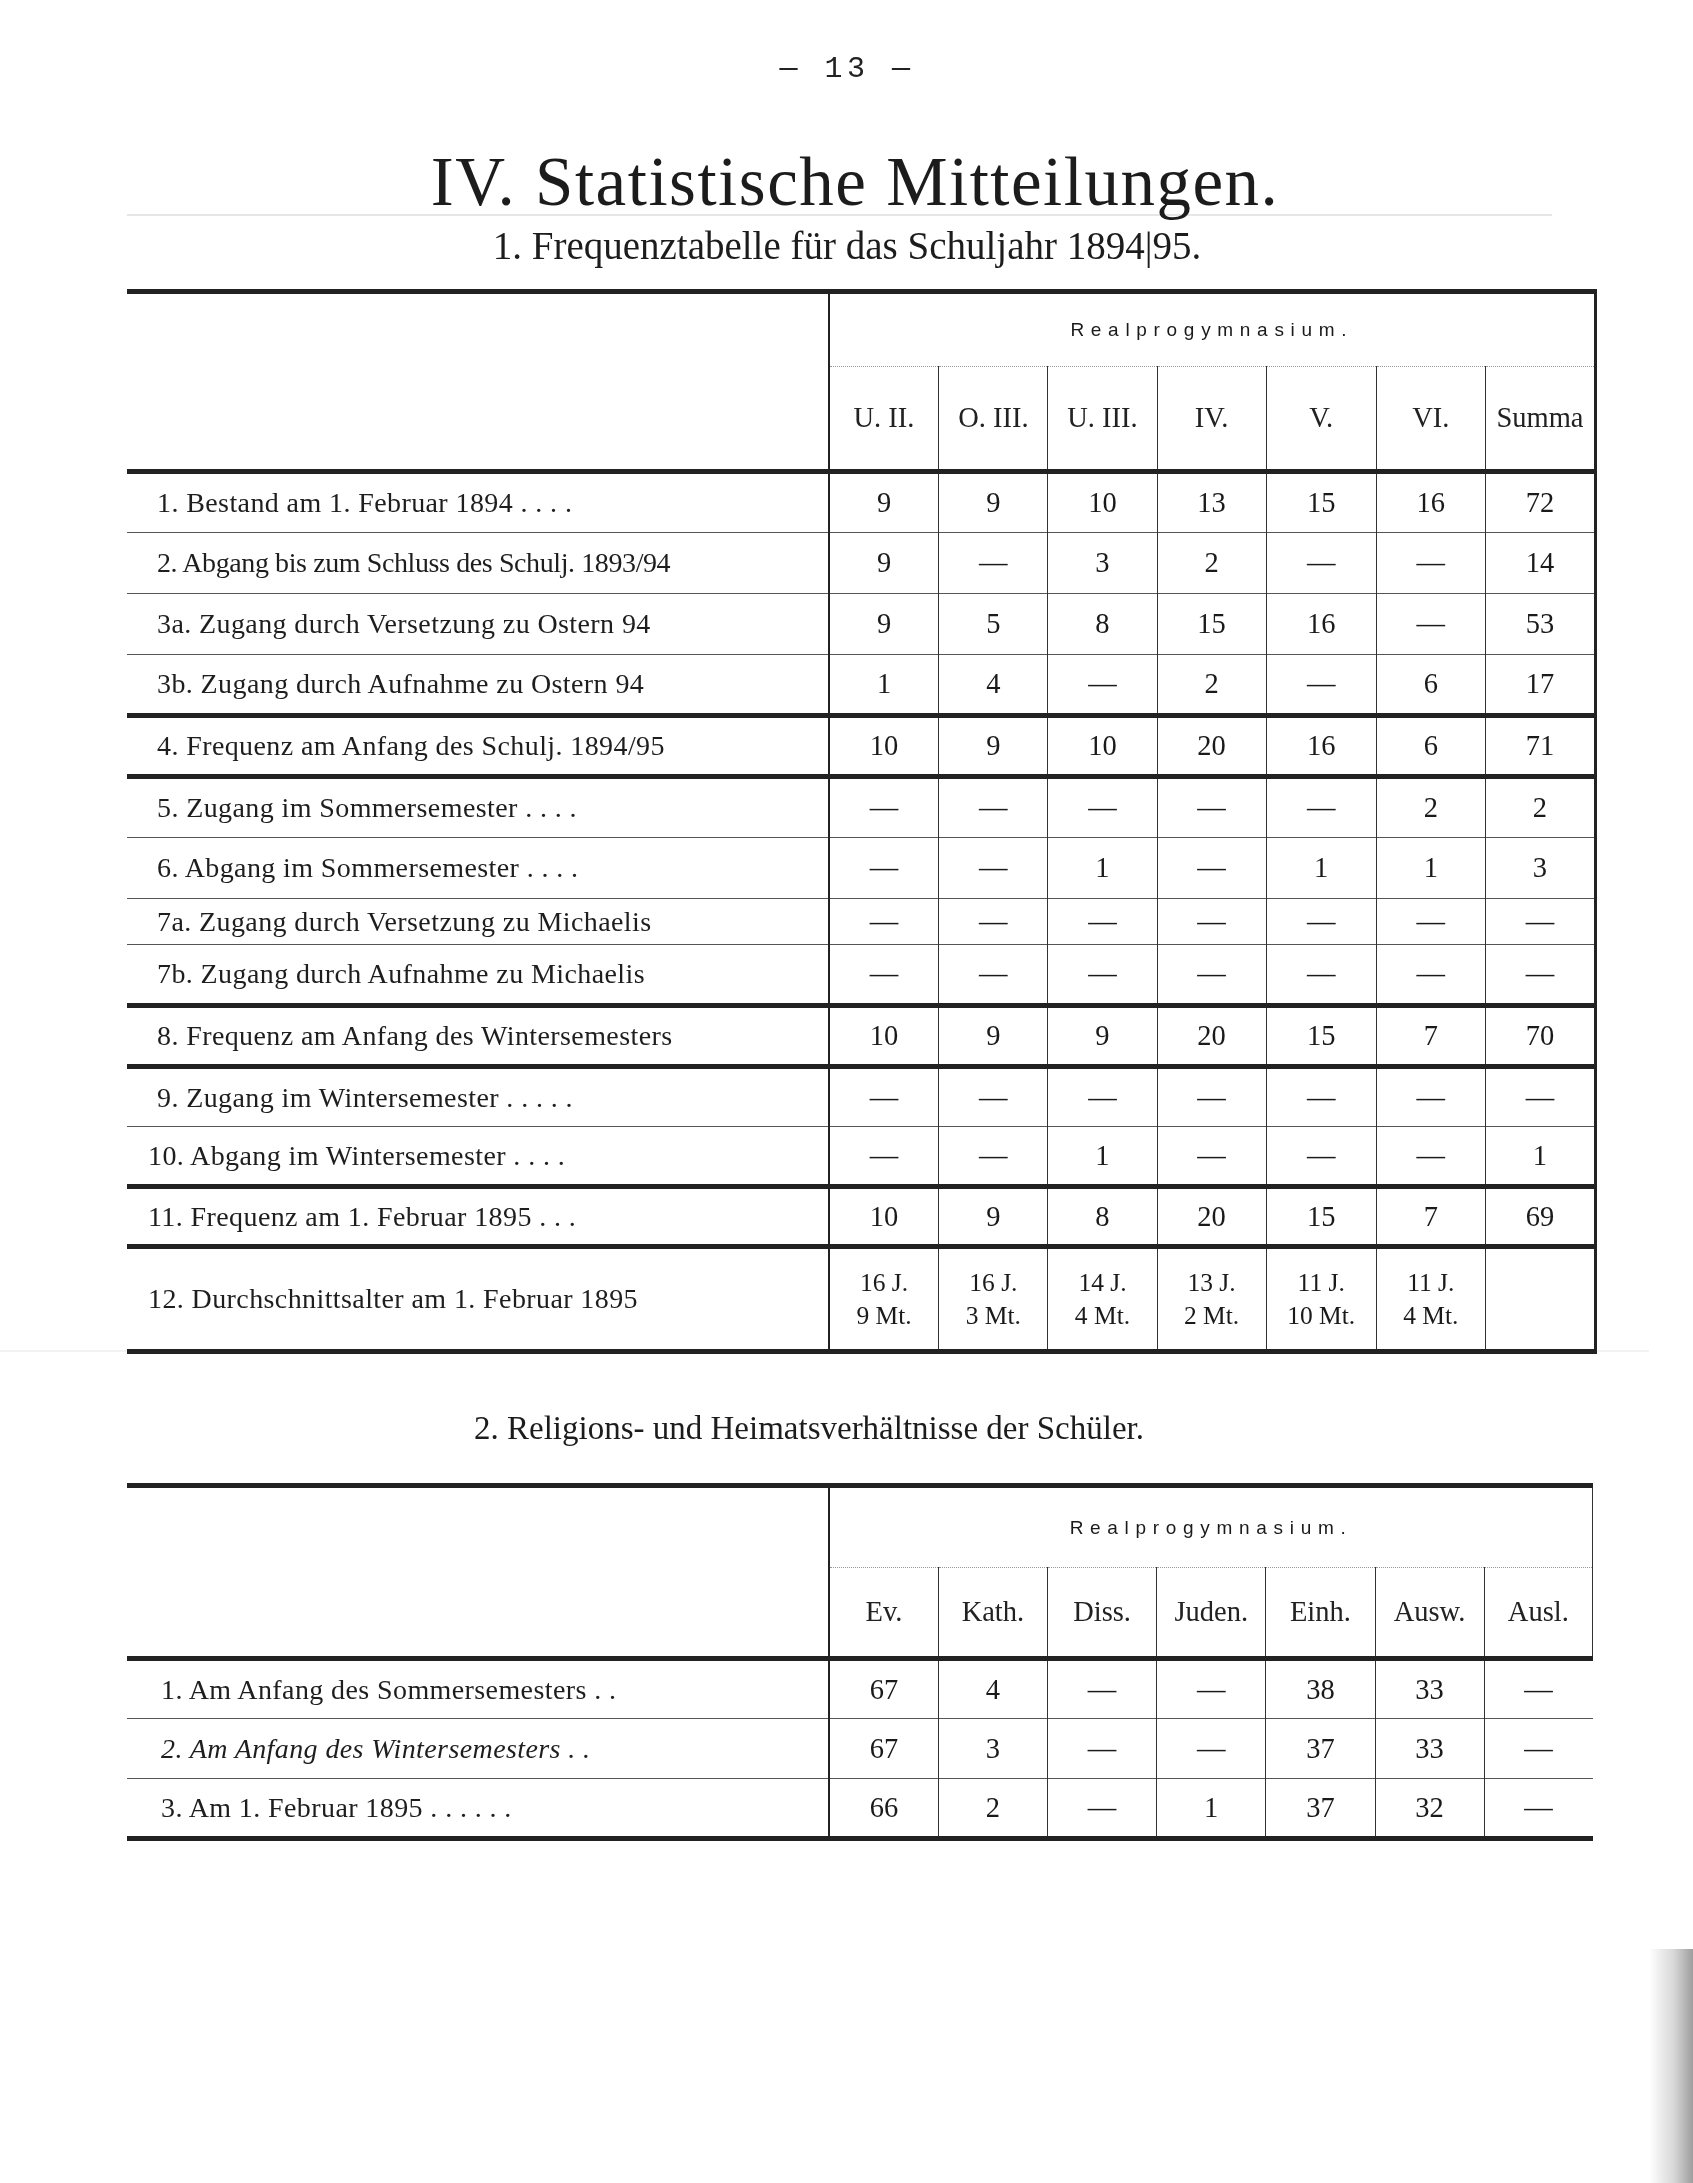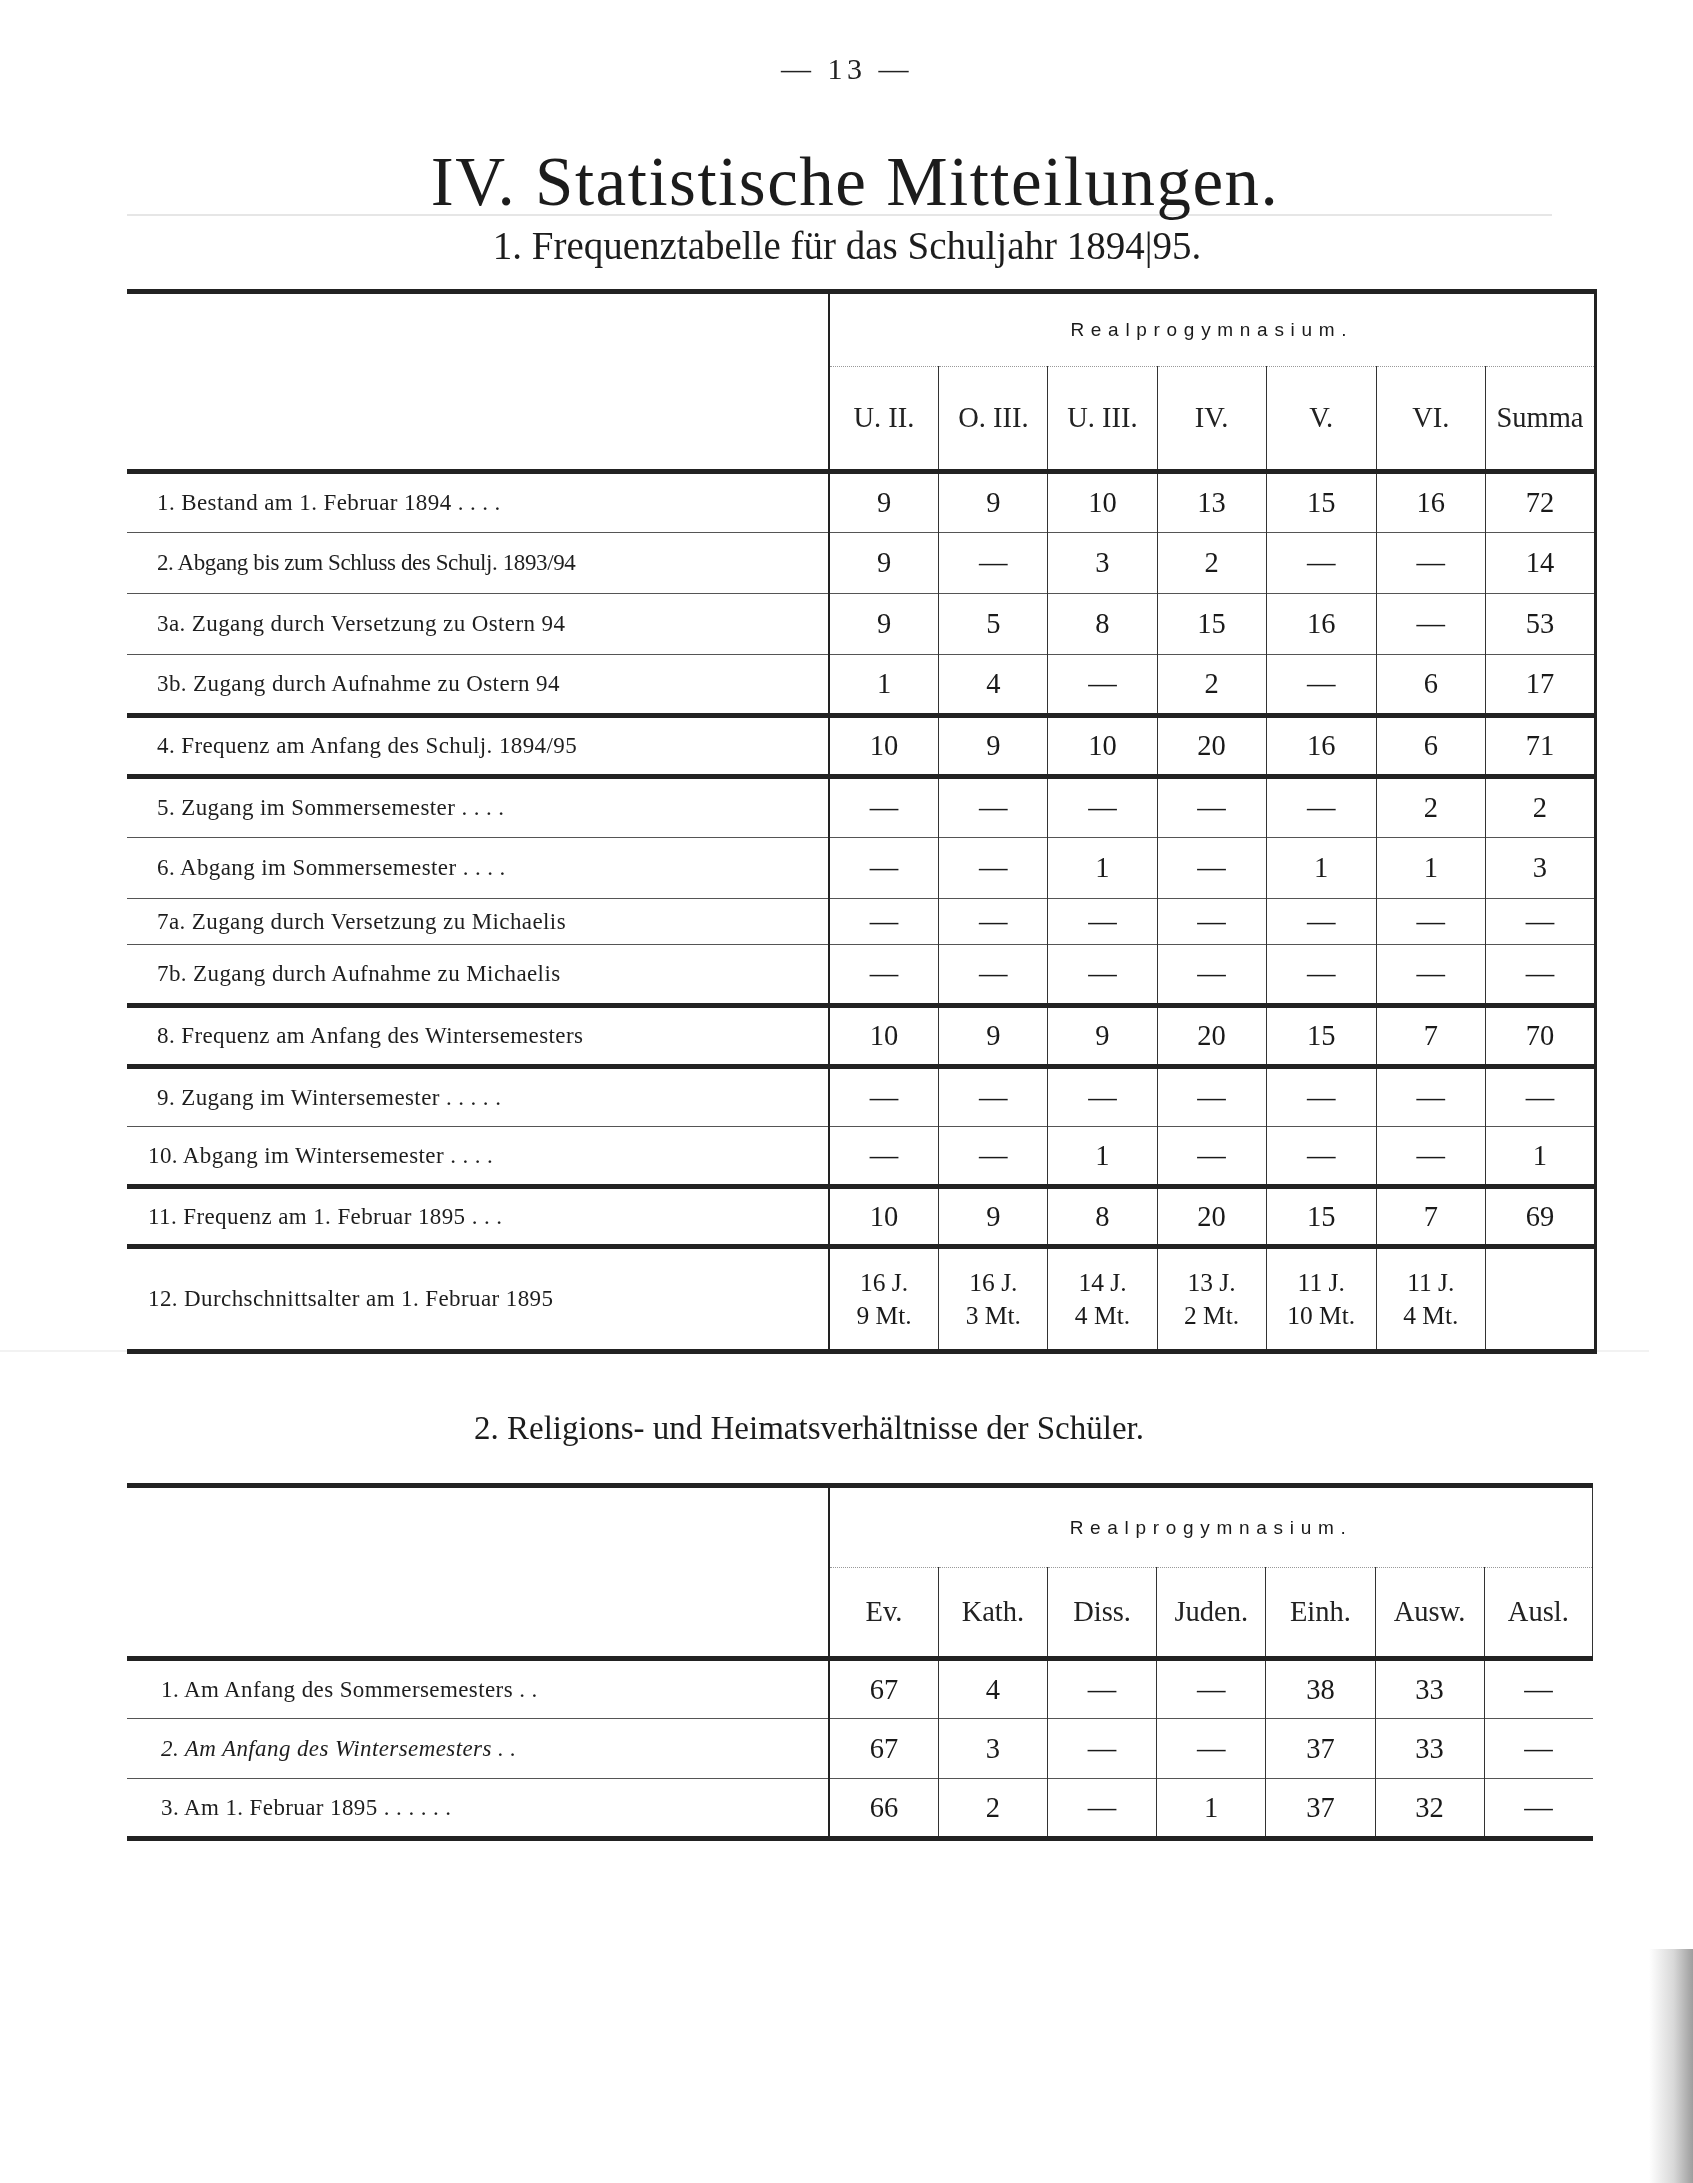--- a/index.html
+++ b/index.html
@@ -6,21 +6,21 @@
   body {
     width: 1694px; height: 2183px;
     background: #ffffff;
     color: #1a1a1a;
     font-family: "Liberation Serif", "DejaVu Serif", serif;
     position: relative;
     overflow: hidden;
   }
   .page-number {
     position: absolute; top: 52px; left: 0; width: 1694px;
-    text-align: center; font-size: 30px; letter-spacing: 4.5px; color: #222;
+    text-align: center; font-size: 30px; letter-spacing: 4.5px; color: #222; font-family: Liberation Mono, monospace;
   }
   .main-title {
     position: absolute; top: 135px; left: 0; width: 1694px;
     text-align: center; font-size: 69px; font-weight: normal; color: #1c1c1c;
     letter-spacing: 1.5px;
   }
   .sub-title {
     position: absolute; top: 223px; left: 0; width: 1694px;
     text-align: center; font-size: 39px; color: #1c1c1c;
   }
@@ -45,21 +45,21 @@
   .vline { border-left: 1.5px solid #333; }
   .vline-strong { border-left: 2.2px solid #222; }
   .rline-strong { border-right: 3px solid #222; }
 
   .group-head {
     font-family: "Liberation Sans", "DejaVu Sans", sans-serif;
     font-weight: bold; font-size: 19px; letter-spacing: 6.7px; color: #1a1a1a;
   }
   .col-head { font-size: 28.5px; color: #222; }
   .row-label {
-    text-align: left !important; font-size: 23px; color: #1e1e1e;
+    text-align: left !important; font-size: 28px; color: #1e1e1e;
     padding-left: 30px !important; white-space: nowrap; letter-spacing: 0.4px;
   }
   .cell { font-size: 28.5px; color: #1a1a1a; }
   .cell-small { font-size: 25.5px; line-height: 33px; color: #1a1a1a; }
 
   
   .bleed {
     position: absolute; height: 1.5px; background: #e6e6e6;
   }
   .page-curl {

